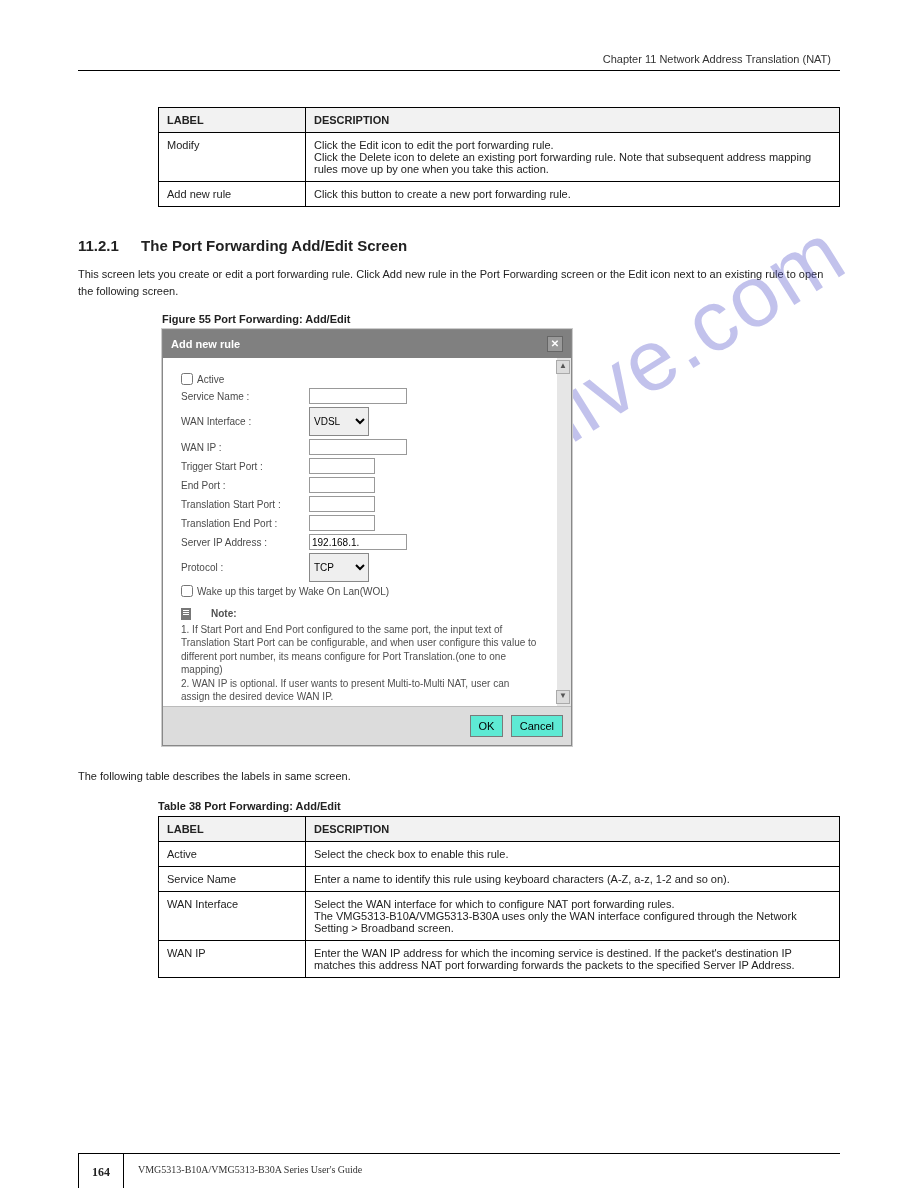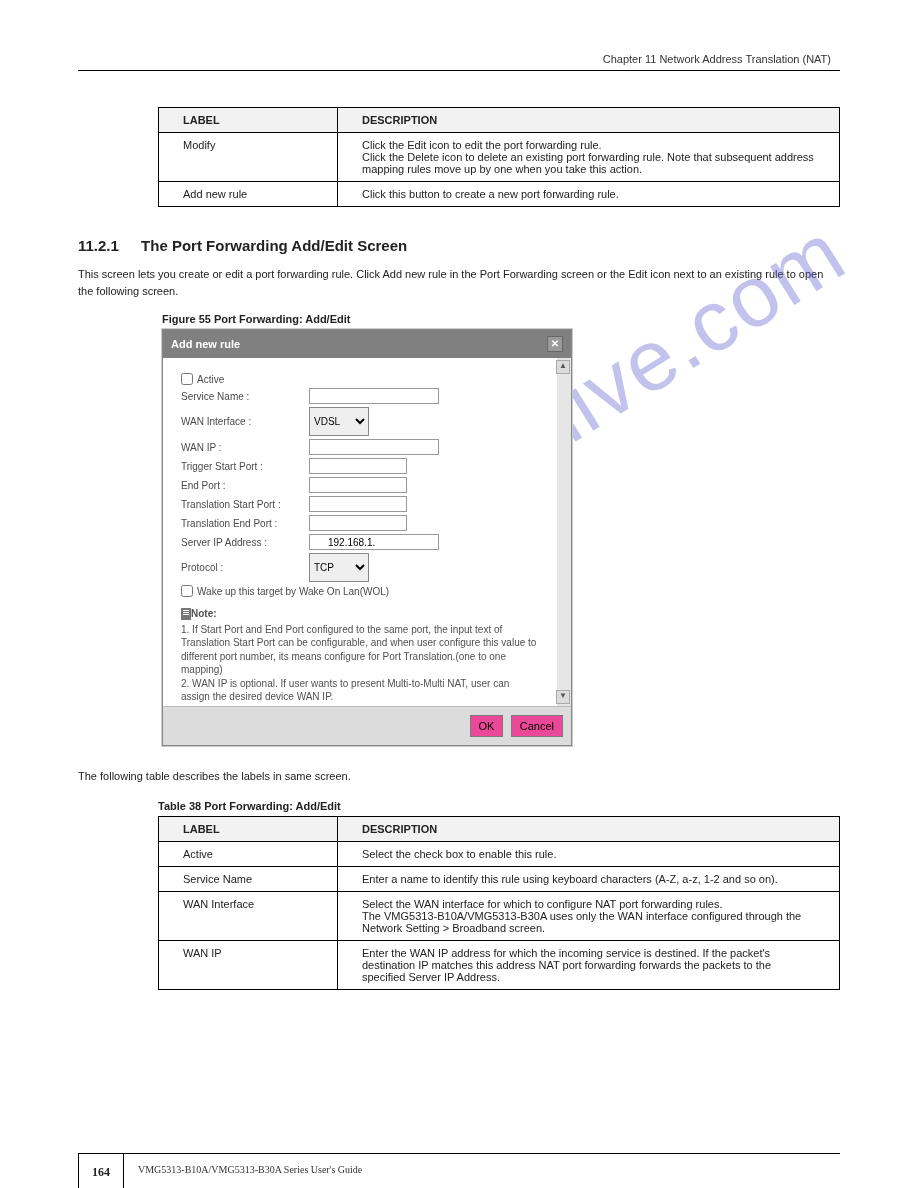--- a/index.html
+++ b/index.html
@@ -45,21 +45,21 @@
   }
   table.ref {
     border-collapse: collapse;
     width: 100%;
     margin-left: 80px;
     width: calc(100% - 80px);
     font-size: 11px;
   }
   table.ref th, table.ref td {
     border: 1px solid #000;
-    padding: 6px 24px;
+    padding: 6px 8px;
     text-align: left;
     vertical-align: top;
   }
   table.ref th {
     background: #f2f2f2;
     font-weight: bold;
   }
   .section-title {
     margin: 30px 0 12px 0;
     font-size: 15px;
@@ -135,21 +135,21 @@
   }
   .form-row .lbl {
     width: 128px;
     flex: none;
   }
   .form-row input[type="text"] {
     width: 92px;
     height: 14px;
     border: 1px solid #999;
     font-size: 10px;
-    padding: 0 18px;
+    padding: 0 2px;
   }
   .form-row select {
     width: 60px;
     height: 29px;
     font-size: 10px;
     border:1px solid #888;
     background:#efefef;
   }
   .form-row input[type="checkbox"]{
     margin:0 4px 0 0;
@@ -158,40 +158,40 @@
   .note-block {
     margin-top: 10px;
     font-size: 10px;
     color: #505050;
     line-height: 1.35;
   }
   .note-head {
     font-weight: bold;
     display: flex;
     align-items: center;
-    gap: 0;
+    gap: 20px;
     margin-bottom: 2px;
   }
   .note-icon {
     width:10px;height:12px;background:#777;display:inline-block;
     position:relative;
   }
   .note-icon::before{
     content:"";position:absolute;top:2px;left:2px;right:2px;height:1px;background:#fff;box-shadow:0 2px 0 #fff,0 4px 0 #fff;
   }
   .dialog-footer {
     background: #dcdcdc;
     padding: 8px;
     text-align: right;
     border-top:1px solid #bbb;
   }
   .dialog-footer button {
     font-size: 11px;
     padding: 2px 8px;
-    background: #ec4899;
+    background: #5eead4;
     border: 1px solid #7a7a7a;
     margin-left: 4px;
     height: 22px;
     cursor: pointer;
   }
   .footer {
     position: absolute;
     bottom: 34px;
     left: 78px;
     right: 78px;

